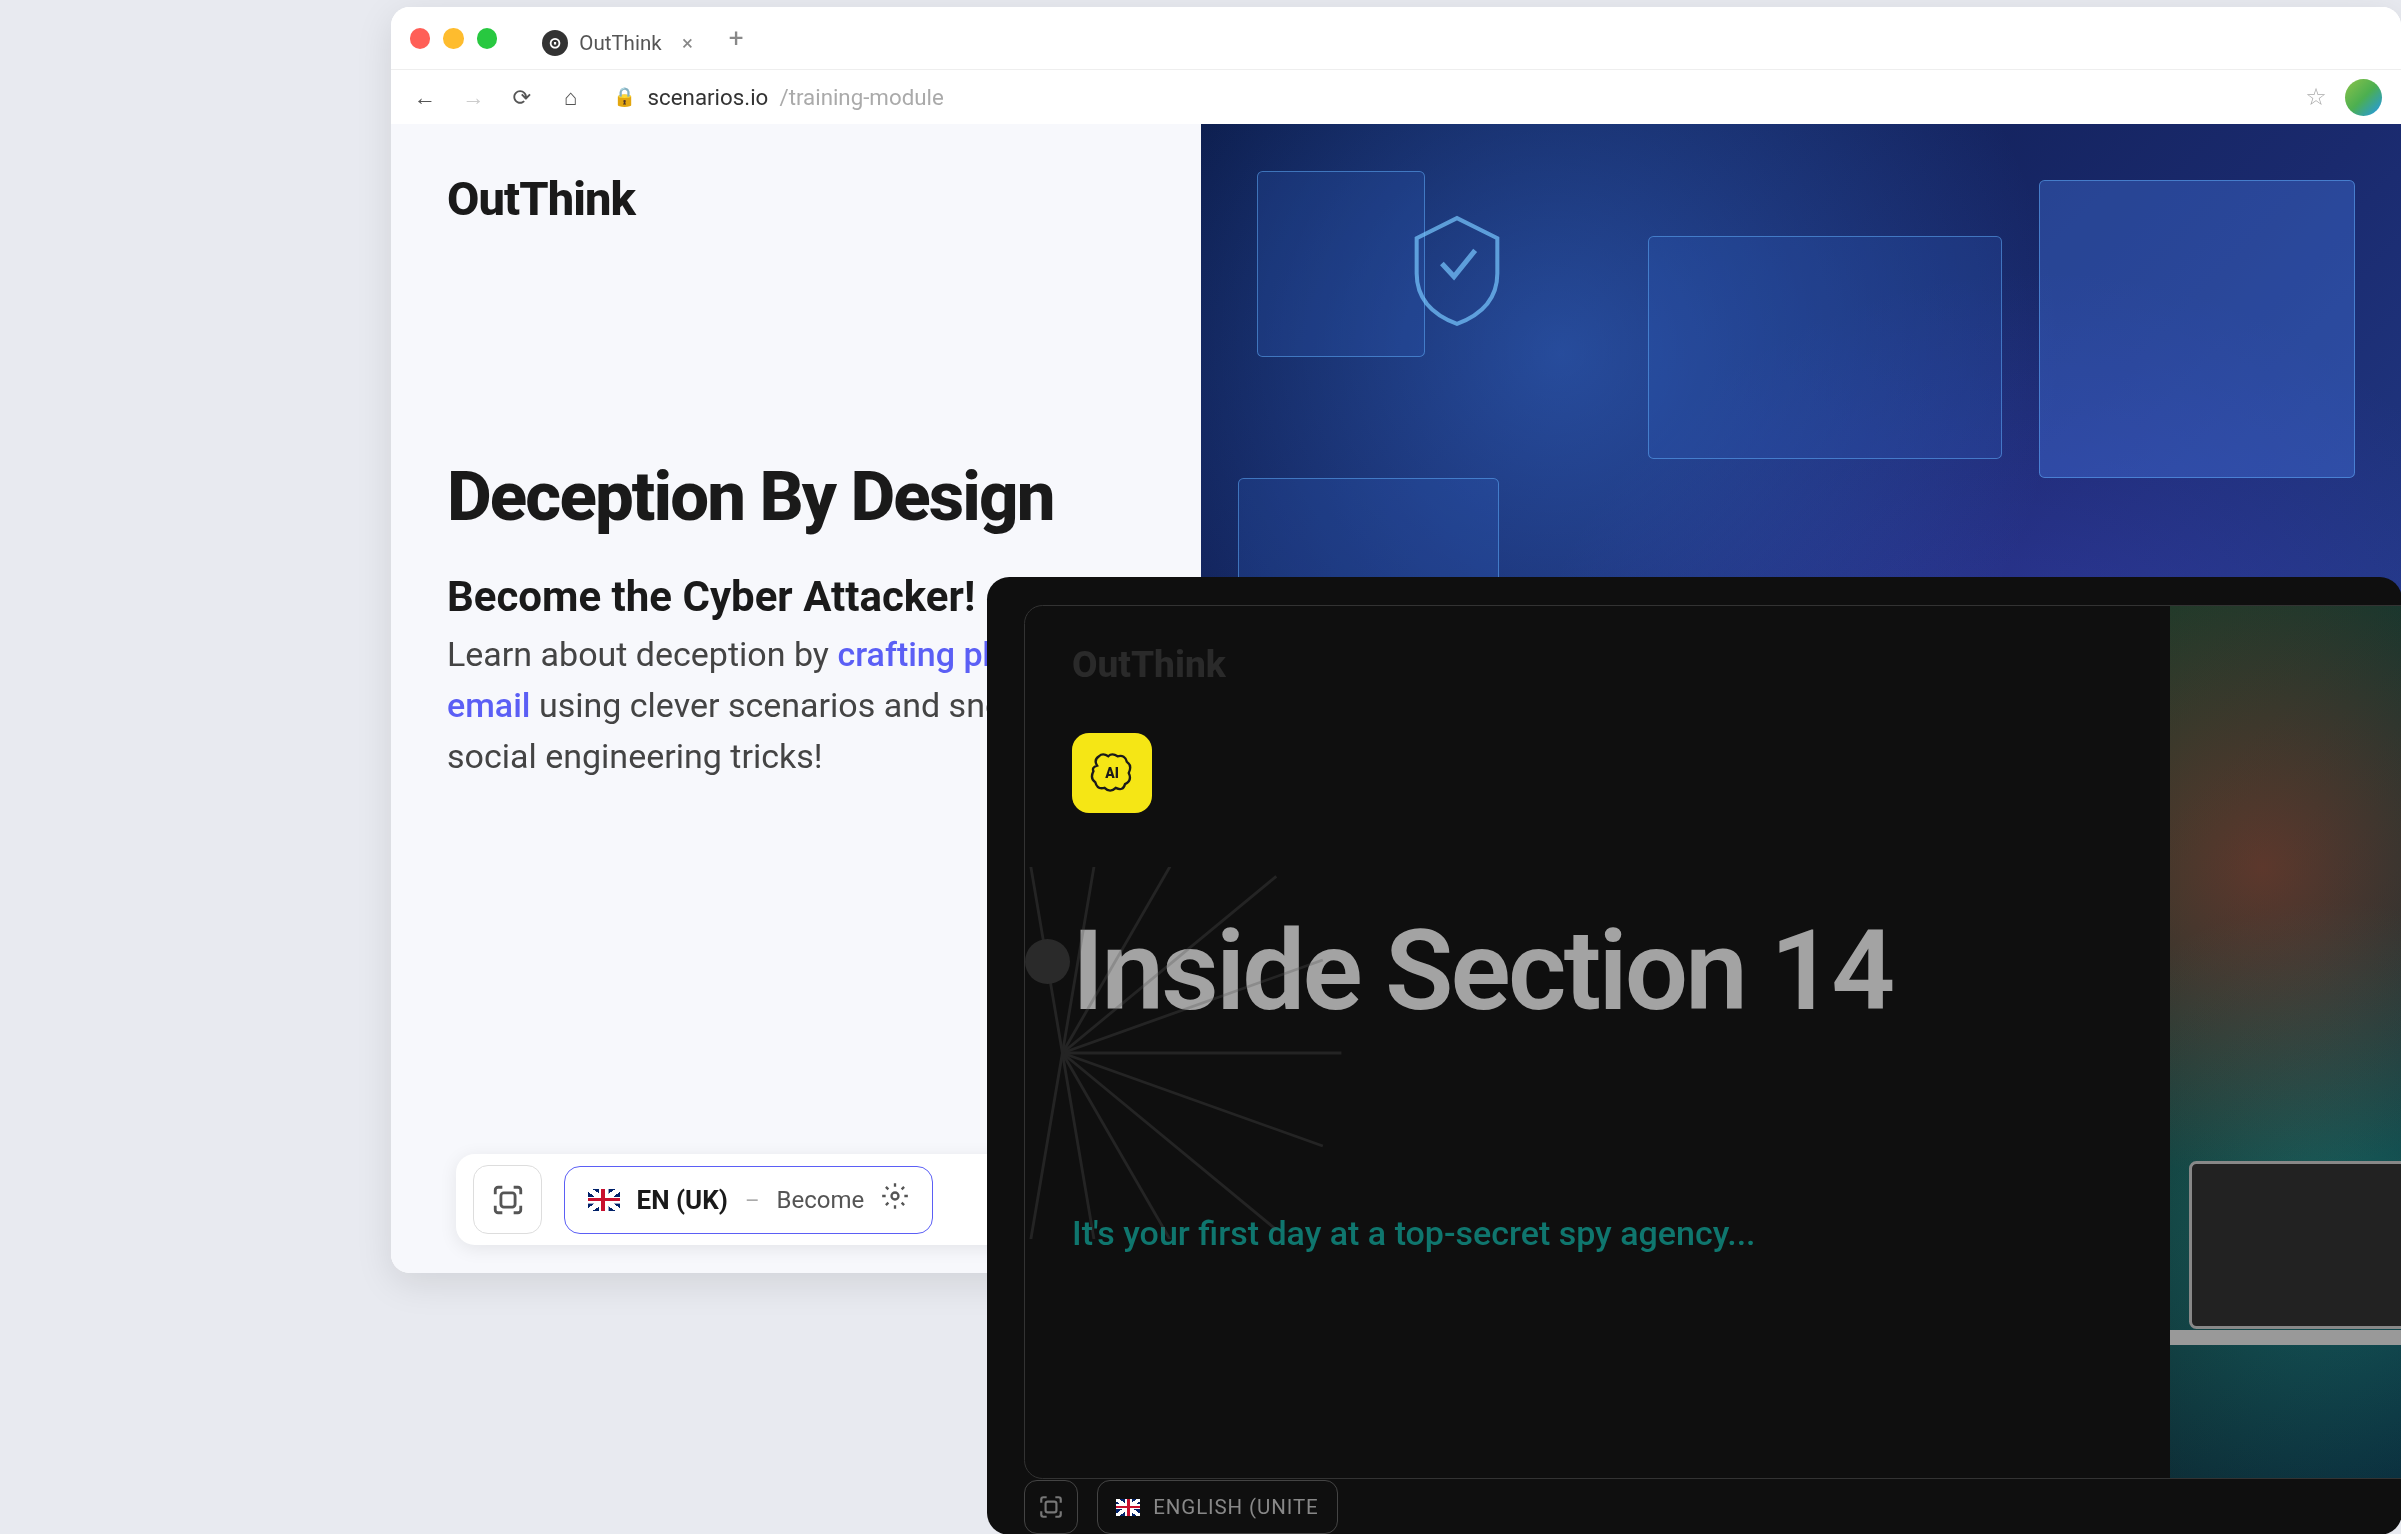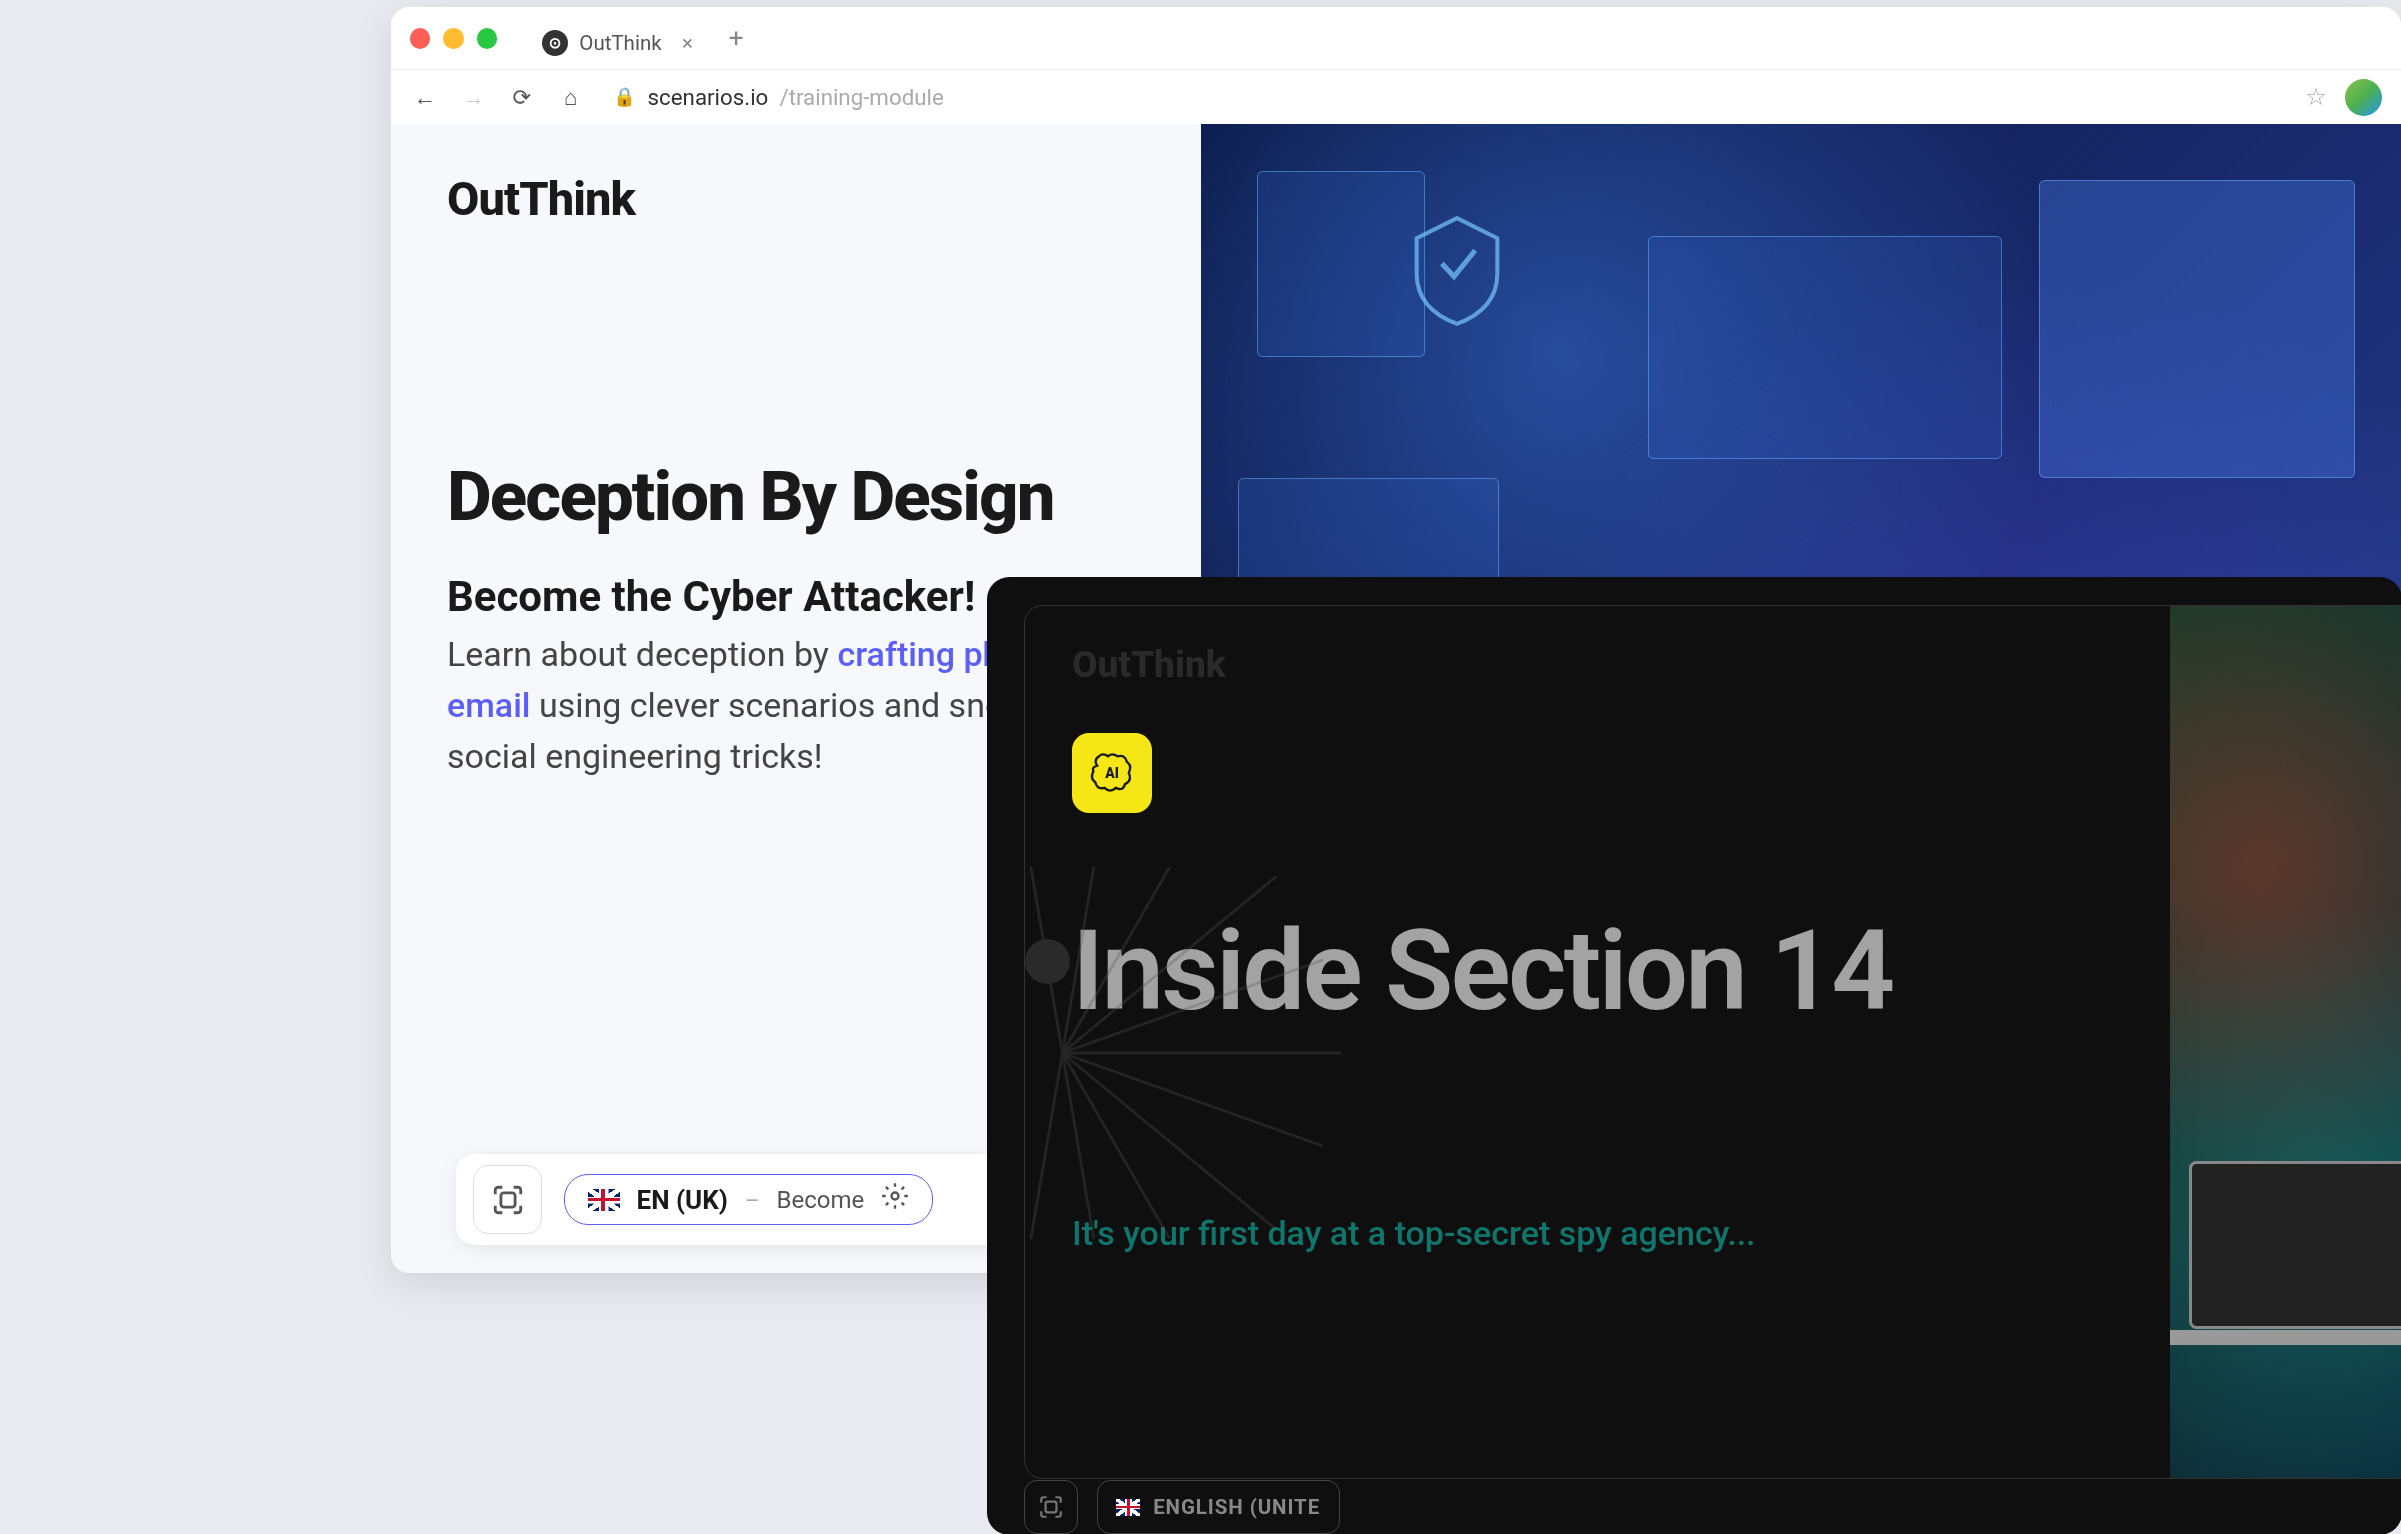--- a/index.html
+++ b/index.html
@@ -43,21 +43,21 @@
 .screen-rect{position:absolute;border:1.9px solid rgba(100,180,255,0.5);background:rgba(50,100,200,0.2);border-radius:5.6px}
 .sr1{left:56px;top:47px;width:168px;height:186px}
 .sr2{left:447px;top:112px;width:354px;height:223px}
 .sr3{left:838px;top:56px;width:316px;height:298px;background:rgba(80,140,255,0.3)}
 .sr4{left:37px;top:354px;width:261px;height:186px}
 .shield-icon-bg{position:absolute;left:205px;top:84px;width:102px;height:121px}
 
 
 .toolbar{position:absolute;left:65px;bottom:28px;right:65px;height:91px;background:#fff;border-radius:18.6px;display:flex;align-items:center;padding:0 17px;gap:22.3px;box-shadow:0 3.7px 18.6px rgba(0,0,0,0.08)}
 .tool-btn{width:69px;height:69px;border:1.9px solid #ddd;border-radius:15px;display:flex;align-items:center;justify-content:center}
-.lang-selector{display:flex;align-items:center;height:51px;border:1.9px solid #5b5ff5;border-radius:24px;padding:0 22.3px;gap:17px}
+.lang-selector{display:flex;align-items:center;height:68px;border:1.9px solid #5b5ff5;border-radius:16px;padding:0 22.3px;gap:17px}
 .flag-uk{width:32px;height:22.3px;background:linear-gradient(#012169,#012169);position:relative;border-radius:1.9px}
 .flag-uk::before{content:"";position:absolute;inset:0;background:
  linear-gradient(to bottom right,transparent 43%,#fff 43%,#fff 57%,transparent 57%),
  linear-gradient(to bottom left,transparent 43%,#fff 43%,#fff 57%,transparent 57%),
  linear-gradient(#fff,#fff) center/100% 30% no-repeat,
  linear-gradient(#fff,#fff) center/30% 100% no-repeat}
 .flag-uk::after{content:"";position:absolute;inset:0;background:
  linear-gradient(#c8102e,#c8102e) center/100% 14% no-repeat,
  linear-gradient(#c8102e,#c8102e) center/14% 100% no-repeat}
 .lang-label{font-size:26px;font-weight:700;color:#1a1a1a}
@@ -80,21 +80,21 @@
 .dark-right{flex:1;background:linear-gradient(135deg,#1a3a2a,#0a2a3a);position:relative;overflow:hidden}
 .dark-right::before{content:"";position:absolute;inset:0;background:
  radial-gradient(circle at 40% 30%,rgba(200,60,40,0.4),transparent 50%),
  radial-gradient(circle at 70% 70%,rgba(40,200,180,0.3),transparent 50%)}
 .laptop{position:absolute;bottom:149px;left:18.6px;width:242px;height:168px;background:#222;border:3.7px solid #888;border-radius:7.4px}
 .laptop::after{content:"";position:absolute;bottom:-18.6px;left:-28px;right:-28px;height:15px;background:#999;border-radius:2.8px}
 
 .dark-toolbar{position:absolute;left:37px;bottom:0;height:56px;display:flex;align-items:center;gap:18.6px}
 .dark-tool-btn{width:54px;height:54px;border:0.9px solid #444;border-radius:13px;display:flex;align-items:center;justify-content:center}
 .dark-lang{display:flex;align-items:center;height:54px;border:0.9px solid #444;border-radius:13px;padding:0 18.6px;gap:13px}
-.dark-lang-label{font-size:20.5px;color:#888;font-weight:700;letter-spacing:0.9px}
+.dark-lang-label{font-size:20.5px;color:#888;font-weight:400;letter-spacing:0.9px}
 </style>
 </head>
 <body>
 
 <div class="browser-window">
   <div class="browser-chrome">
     <div class="traffic-lights">
       <div class="traffic-light tl-red"></div>
       <div class="traffic-light tl-yellow"></div>
       <div class="traffic-light tl-green"></div>

